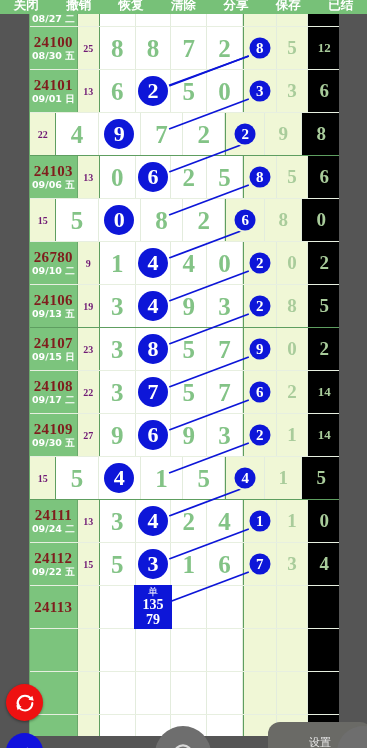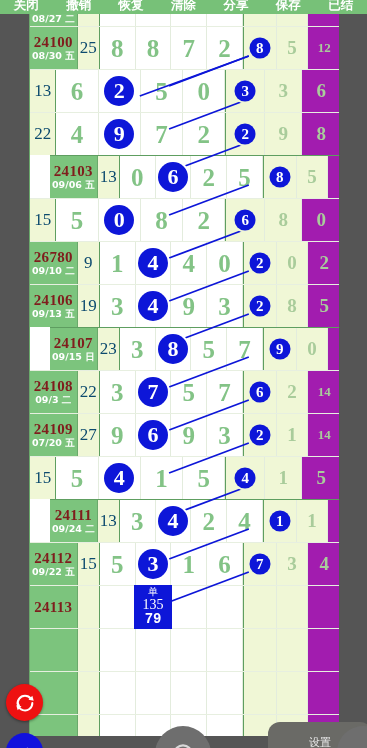--- a/index.html
+++ b/index.html
@@ -29,44 +29,44 @@
     position:absolute; left:29px; top:14px; width:316px; bottom:12px;
     background:#ffffff;
     overflow:hidden;
     border-left:1px solid #6aa96b;
     border-right:4px solid #f9a8d4;
   }
   .row{
     display:flex; height:43px; width:310px;
     position:relative;
   }
-  .row.grp-top{ border-top:1.6px solid #5e9e60;margin-left:20px; }
+  .row.grp-top{ border-top:1.6px solid #5e9e60; }
   .row.thin{ border-top:1px solid #e7efe0; }
 
   .cell{
     display:flex; align-items:center; justify-content:center;
     border-right:1px solid #e3ecdd;
     position:relative;
     height:100%;
   }
 
   
   .c-iss { width:60px; background:#7cc47d; border-right:1px solid #6aa96b;
            flex-direction:column; justify-content:center; }
   .c-sum { width:28px; background:#f0f7d6; border-right:1.6px solid #5e9e60; }
   .c-d   { width:45px; background:#ffffff; }
   .c-t   { width:42px; background:#f0f7d6; border-left:1.6px solid #5e9e60; border-right:1px solid #e3ecdd;}
   .c-e   { width:40px; background:#f0f7d6; }
-  .c-f   { width:40px; background:#a21caf; border-right:none;}
+  .c-f   { width:40px; background:#000000; border-right:none;}
 
   .iss-no{ color:#7f1d1d; font-size:15px; font-weight:700; line-height:16px; letter-spacing:.3px;}
   .iss-dt{ color:#ffffff; font-size:9.5px; font-weight:700; line-height:12px;
            font-family:"DejaVu Sans", sans-serif;}
 
-  .sumtxt{ color:#0c4a6e; font-size:17px; font-weight:400;}
+  .sumtxt{ color:#701a75; font-size:10px; font-weight:700;}
   .dig   { color:#83c386; font-size:25px; font-weight:700; line-height:1;}
   .tail  { color:#a9cc9b; font-size:19px; font-weight:700; }
   .tail.sm{ font-size:13px; }
 
   
   .mark{
     position:absolute; left:50%; top:50%;
     transform:translate(-50%,-50%);
     width:30px; height:30px; border-radius:50%;
     background:#0d16d8;
@@ -83,24 +83,24 @@
   
   .notebox{
     position:absolute; left:50%; top:50%;
     transform:translate(-50%,-50%);
     width:38px; background:#0d16d8; color:#fff;
     text-align:center; z-index:7;
     padding:1px 0 2px 0;
     font-family:"DejaVu Sans", sans-serif;
   }
   .notebox .nb1{ font-size:10px; line-height:11px; }
-  .notebox .nb2{ font-size:14px; font-weight:400; line-height:15px;
+  .notebox .nb2{ font-size:14px; font-weight:700; line-height:15px;
                  font-family:"Liberation Serif", serif;}
   .notebox .nb3{ font-size:14px; font-weight:700; line-height:15px;
-                 font-family:Liberation Mono, monospace;}
+                 font-family:Liberation Serif, serif;}
 
   
   #lines{
     position:absolute; left:29px; top:14px; width:310px; height:734px;
     pointer-events:none; z-index:5;
   }
 
   
   .gutter-l{ position:absolute; left:0; top:14px; width:29px; bottom:0; background:#555555; z-index:8;}
   .gutter-r{ position:absolute; right:0; top:14px; width:28px; bottom:0; background:#555555; z-index:8;}
@@ -176,20 +176,24 @@
           <div class="mark small">8</div>
         </div>
         <div class="cell c-e">
           <span class="tail">5</span>
         </div>
         <div class="cell c-f">
           <span class="tail sm">12</span>
         </div>
       </div>
       <div class="row thin">
+        <div class="cell c-iss">
+          <div class="iss-no">24101</div>
+          <div class="iss-dt">09/01 日</div>
+        </div>
         <div class="cell c-sum">
           <span class="sumtxt">13</span>
         </div>
         <div class="cell c-d">
           <span class="dig">6</span>
         </div>
         <div class="cell c-d">
           <div class="mark">2</div>
         </div>
         <div class="cell c-d">
@@ -376,21 +380,21 @@
         <div class="cell c-e">
           <span class="tail">0</span>
         </div>
         <div class="cell c-f">
           <span class="tail">2</span>
         </div>
       </div>
       <div class="row thin">
         <div class="cell c-iss">
           <div class="iss-no">24108</div>
-          <div class="iss-dt">09/3 二</div>
+          <div class="iss-dt">09/17 二</div>
         </div>
         <div class="cell c-sum">
           <span class="sumtxt">22</span>
         </div>
         <div class="cell c-d">
           <span class="dig">3</span>
         </div>
         <div class="cell c-d">
           <div class="mark">7</div>
         </div>
@@ -406,21 +410,21 @@
         <div class="cell c-e">
           <span class="tail">2</span>
         </div>
         <div class="cell c-f">
           <span class="tail sm">14</span>
         </div>
       </div>
       <div class="row thin">
         <div class="cell c-iss">
           <div class="iss-no">24109</div>
-          <div class="iss-dt">07/20 五</div>
+          <div class="iss-dt">09/30 五</div>
         </div>
         <div class="cell c-sum">
           <span class="sumtxt">27</span>
         </div>
         <div class="cell c-d">
           <span class="dig">9</span>
         </div>
         <div class="cell c-d">
           <div class="mark">6</div>
         </div>

